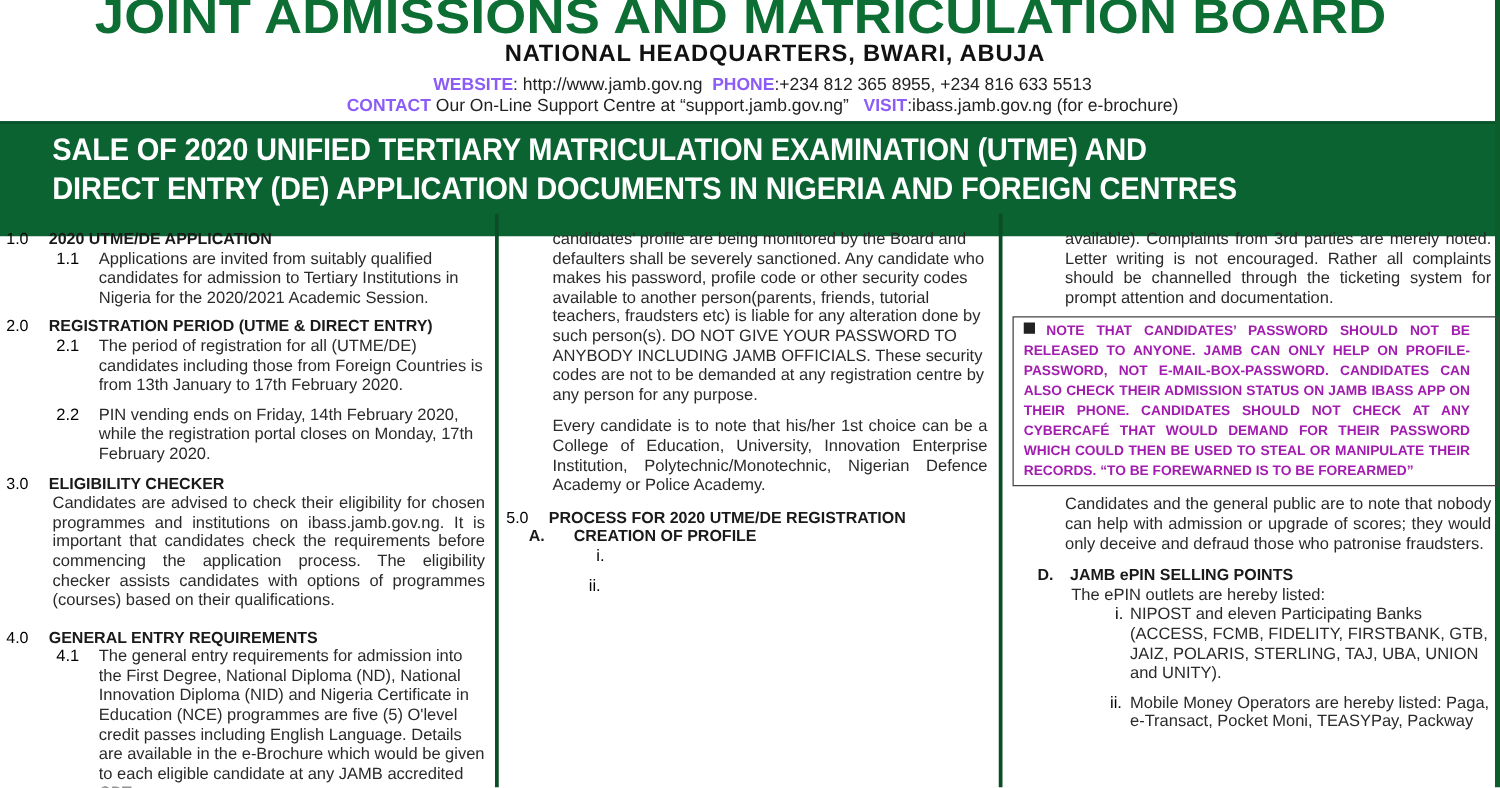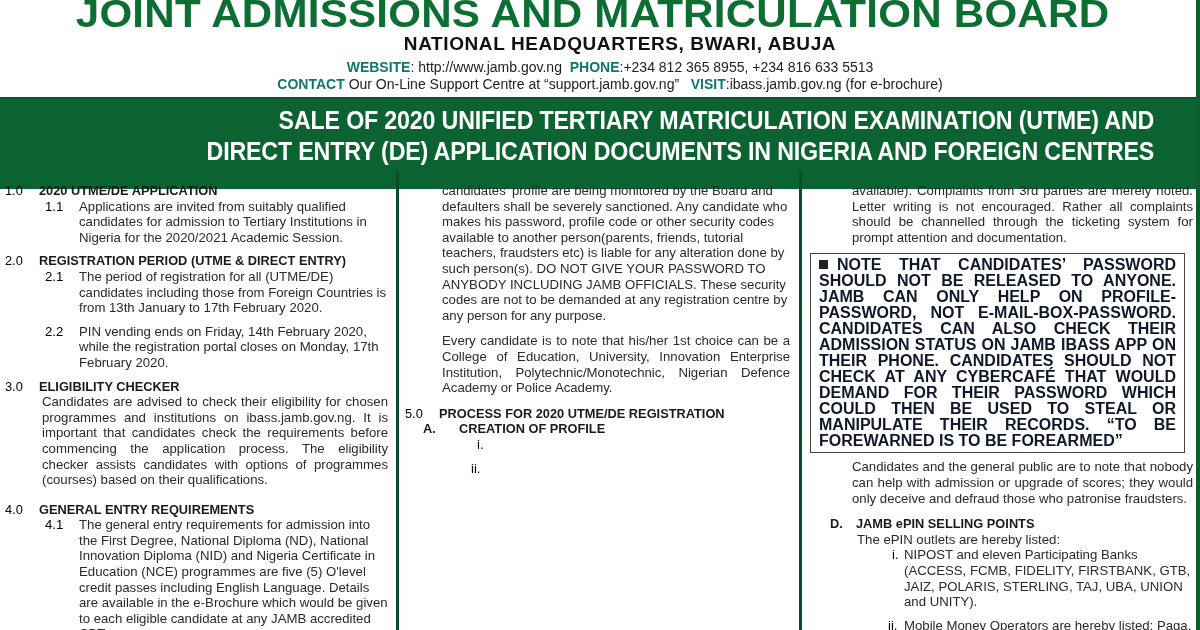--- a/index.html
+++ b/index.html
@@ -8,37 +8,37 @@
   .right-border { position:absolute; right:0; top:0; width:4px; height:630px; background:#0b5e2c; }
   .header { position:absolute; left:0; top:0; width:1092px; height:97px; text-align:center; }
   .title { position:absolute; left:0; width:1185px; top:-10px; text-align:center;
            font-family:"Liberation Sans", sans-serif; font-weight:bold; font-size:39px; color:#0d6e34;
            letter-spacing:0.2px; transform:scaleX(1.08); transform-origin:center; white-space:nowrap; line-height:48px; }
   .subtitle { position:absolute; left:0; width:1240px; top:33px; text-align:center; font-weight:bold; font-size:19px;
               color:#111; letter-spacing:0.6px; line-height:22px; white-space:nowrap; }
   .contact1, .contact2 { position:absolute; left:0; width:1220px; text-align:center; font-size:14px; color:#222; white-space:nowrap; line-height:17px; }
   .contact1 { top:59px; }
   .contact2 { top:76px; }
-  .contact1 b, .contact2 b { color:#0f766e; }
+  .contact1 b, .contact2 b { color:#8b5cf6; }
   .banner { position:absolute; left:0; top:97px; width:1196px; height:92px; background:#0b6332;
-            border-top:2px solid #0a5229; box-sizing:border-box; text-align:right; color:#fff; }
+            border-top:2px solid #0a5229; box-sizing:border-box; text-align:left; color:#fff; }
   .banner div { font-family:"Liberation Sans", sans-serif; font-weight:bold; font-size:25px; line-height:31px;
                 white-space:nowrap; transform:scaleX(0.93); transform-origin:center; letter-spacing:-0.2px; }
   .banner .l1 { margin-top:6px; }
   .col-div { position:absolute; top:171px; width:3px; height:459px; background:#0b4d26; }
   .col { position:absolute; top:183px; font-size:13.2px; line-height:15.6px; color:#2a2a2a; }
   .col p { margin:0; }
   .sec-h { font-weight:bold; color:#1a1a1a; font-size:12.8px; }
   .num { font-weight:normal; display:inline-block; width:34px; color:#000000; }
   .row { display:flex;margin-left:40px; }
   .row .body { flex:1; }
   .ind { padding-left:37px; }
   .just { text-align:justify; text-align-last:left; }
   .gap { height:8px; }
-  .notebox { border:1.5px solid #444; padding:3px 8px 3px 8px; font-weight:bold; font-size:16px; line-height:16px; color:#0f172a; text-align:justify; }
+  .notebox { border:1.5px solid #444; padding:3px 22px 3px 8px; font-weight:bold; font-size:11px; line-height:16px; color:#a21caf; text-align:justify; }
   .notebox .sq { display:inline-block; width:9px; height:9px; background:#222; margin-right:9px; vertical-align:1px; }
   u { text-decoration:underline; }
 </style>
 </head>
 <body>
 
 <div class="right-border"></div>
 
 <div class="header">
   <div class="title">JOINT ADMISSIONS AND MATRICULATION BOARD</div>

